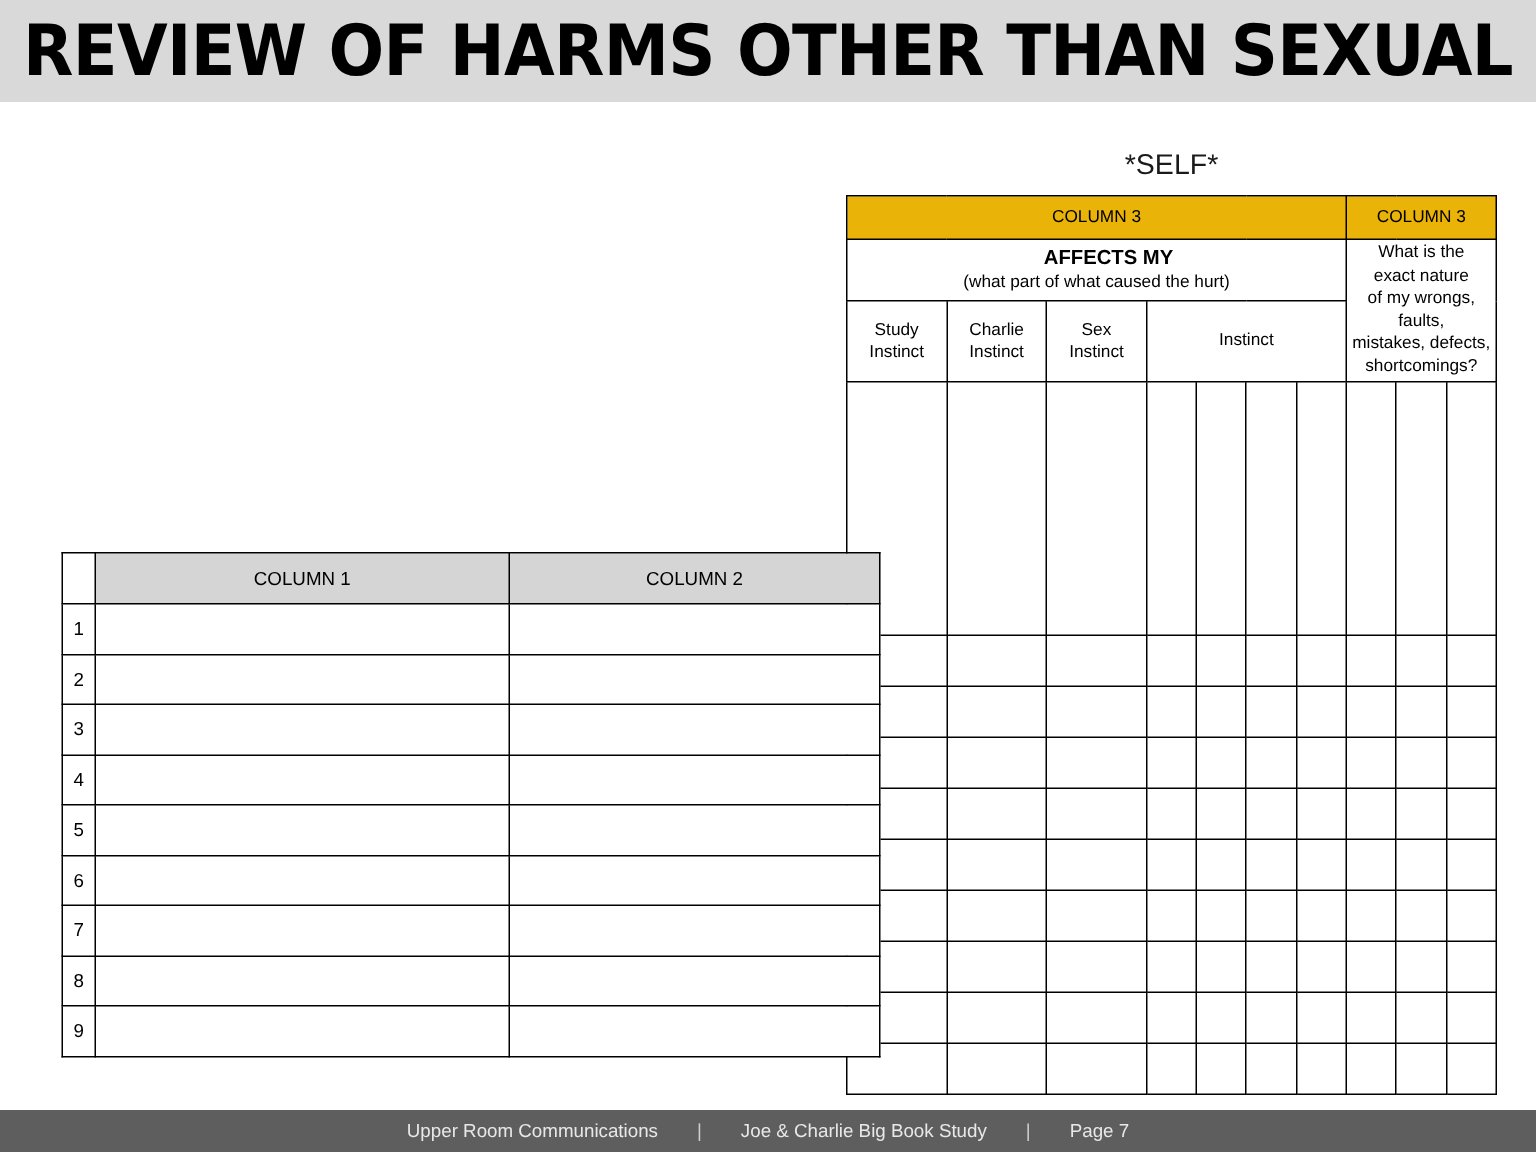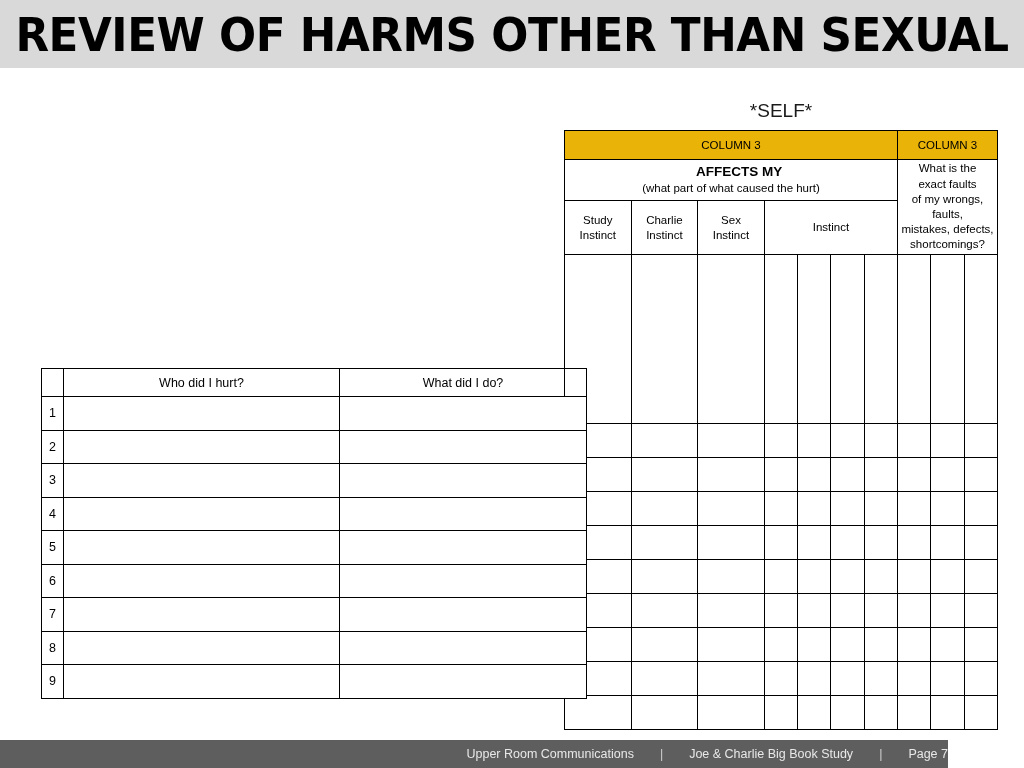--- a/index.html
+++ b/index.html
@@ -124,25 +124,25 @@
     font-size: 12.5px;
     text-align: center;
   }
   .lt-blank { background: #ffffff; }
   .invisible-cell { border: none; }
 
   
   .footer {
     position: absolute;
     left: 0; bottom: 0;
-    width: 948px; height: 28px;
+    width: 1024px; height: 28px;
     background: #5e5e5e;
     display: flex;
     align-items: center;
-    justify-content: flex-end;
+    justify-content: center;
     gap: 0px;
     color: #e8e8e8;
     font-size: 12.5px;
   }
   .footer span.sep {
     padding: 0 26px;
     color: #cfcfcf;
   }
   .footer span.item { white-space: nowrap; }
 </style>
@@ -175,21 +175,21 @@
         <td class="rt-head" colspan="7">COLUMN 3</td>
         <td class="rt-head" colspan="3">COLUMN 3</td>
       </tr>
       <tr>
         <td class="rt-affects" colspan="7">
           <b>AFFECTS MY</b><br>
           <span>(what part of what caused the hurt)</span>
         </td>
         <td class="rt-col4-desc" colspan="3" rowspan="2">
           <span>What is the</span><br>
-          <span>exact faults</span><br>
+          <span>exact nature</span><br>
           <span>of my wrongs, faults,</span><br>
           <span>mistakes, defects,</span><br>
           <span>shortcomings?</span>
         </td>
       </tr>
       <tr>
         <td class="rt-sub">
           <span>Study</span><br>
           <span>Instinct</span>
         </td>
@@ -330,22 +330,22 @@
 
   <table class="left-table">
     <colgroup>
       <col style="width:22px">
       <col style="width:276px">
       <col style="width:247px">
     </colgroup>
     <tbody>
       <tr>
         <td class="invisible-cell"></td>
-        <td class="lt-q">Who did I hurt?</td>
-        <td class="lt-q">What did I do?</td>
+        <td class="lt-head">COLUMN 1</td>
+        <td class="lt-head">COLUMN 2</td>
       </tr>
 
       <tr class="lt-row">
         <td class="lt-num">1</td>
         <td class="lt-blank"></td>
         <td class="lt-blank"></td>
       </tr>
       <tr class="lt-row">
         <td class="lt-num">2</td>
         <td class="lt-blank"></td>

